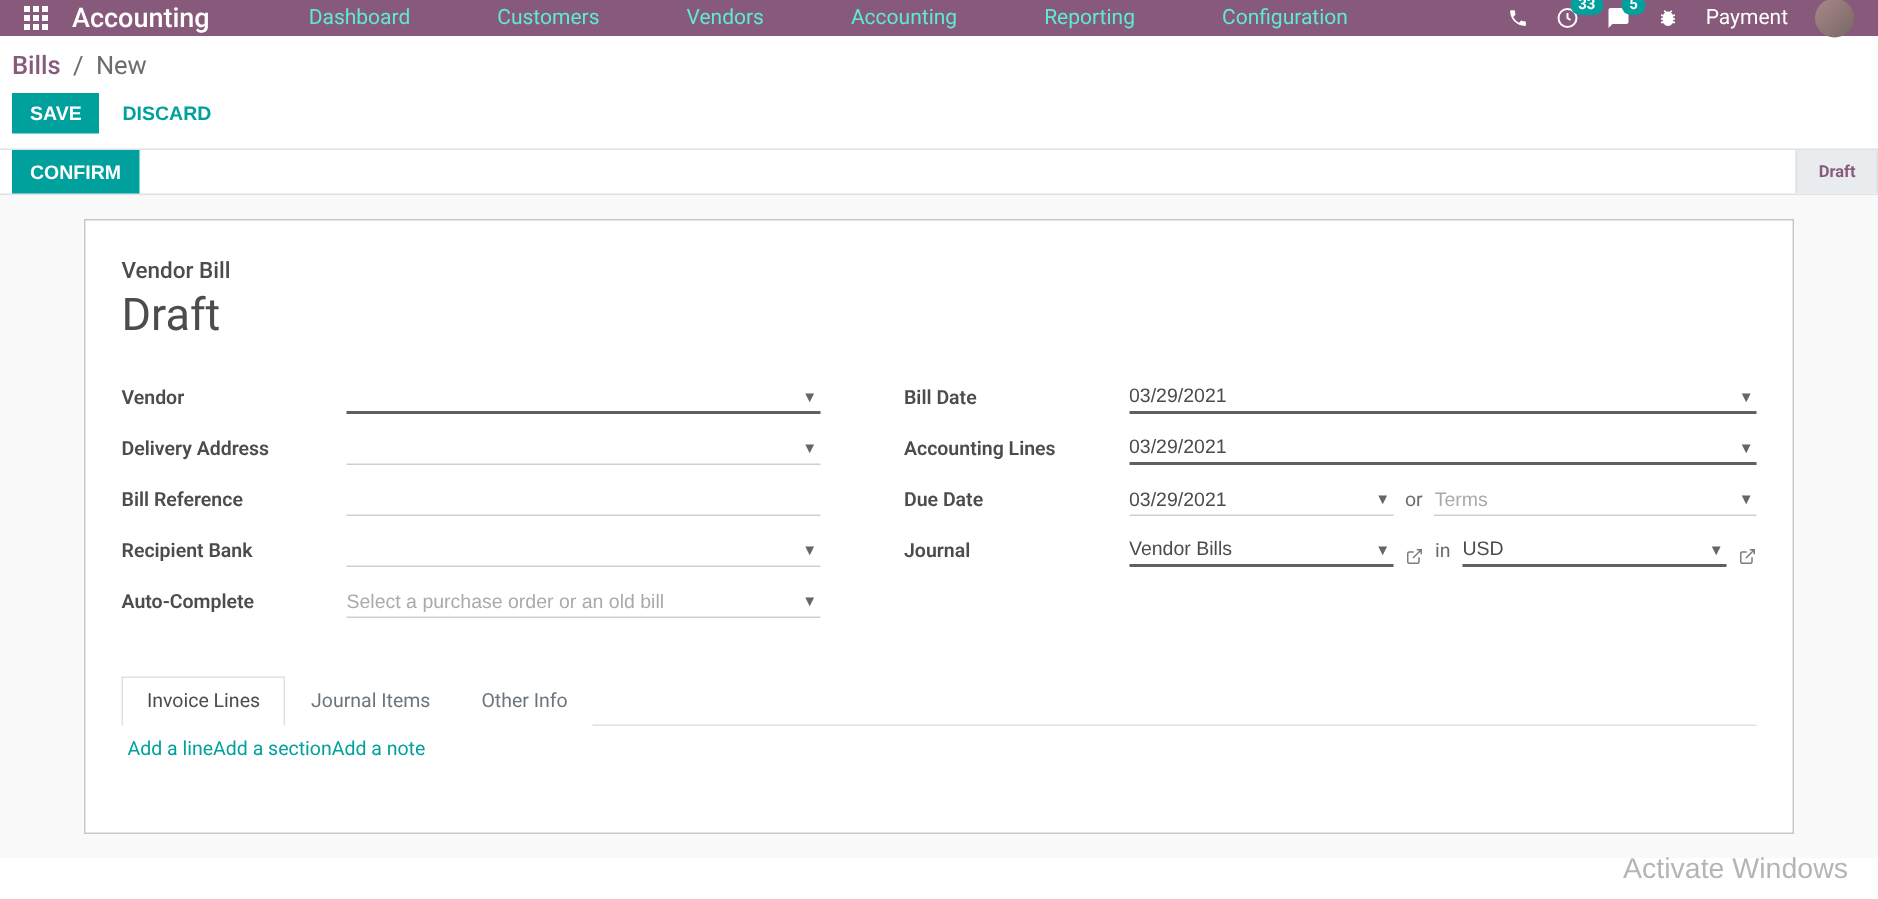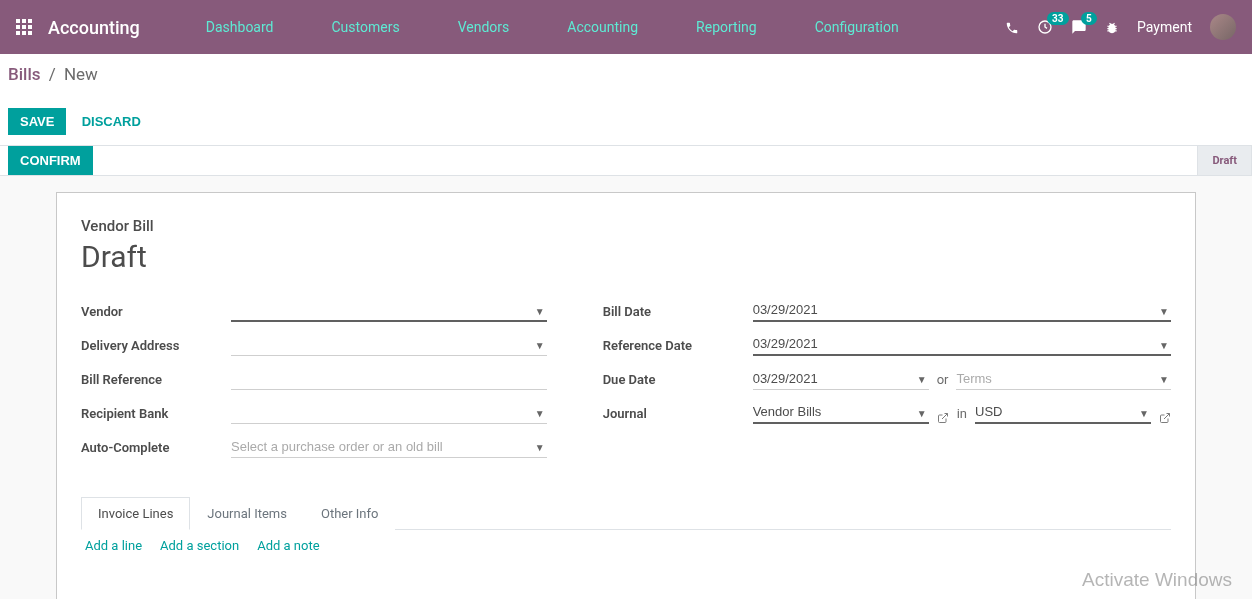--- a/index.html
+++ b/index.html
@@ -1,35 +1,35 @@
 <!DOCTYPE html>
 <html><head>
 <meta charset="utf-8">
 <style>
   * { box-sizing: border-box; margin: 0; padding: 0; }
   body { font-family: -apple-system, BlinkMacSystemFont, "Segoe UI", Roboto, "Helvetica Neue", sans-serif; font-size: 13px; color: #4c4c4c; background: #fff; }
   
-  .topbar { background: #875a7b; height: 54px; display: flex; align-items: center; padding: 0 16px; color: #fff; }
+  .topbar { background: #875a7b; height: 24px; display: flex; align-items: center; padding: 0 16px; color: #fff; }
   .apps-icon { display: grid; grid-template-columns: repeat(3, 4px); grid-template-rows: repeat(3, 4px); gap: 2px; margin-right: 16px; cursor: pointer; }
   .apps-icon span { background: #fff; width: 4px; height: 4px; }
   .brand { font-size: 18px; font-weight: 500; margin-right: 32px; }
   .navmenu { display: flex; gap: 24px; }
   .navmenu a { color: #5eead4; text-decoration: none; font-size: 14px; margin-left: 34px; }
   .topright { margin-left: auto; display: flex; align-items: center; gap: 18px; }
   .icon-btn { position: relative; color: #fff; cursor: pointer; }
   .badge { position: absolute; top: -7px; left: 10px; background: #00a09d; color: #fff; font-size: 10px; font-weight: bold; padding: 1px 5px; border-radius: 8px; text-align: right; }
   .username { font-size: 14px; }
   .avatar { width: 26px; height: 26px; border-radius: 50%; background: linear-gradient(135deg,#a88,#766); }
   
   .breadcrumb-row { padding: 10px 16px 8px 8px; display: flex; align-items: center; }
   .breadcrumb { font-size: 17px; color: #6c6c6c; }
   .breadcrumb a { color: #875a7b; font-weight: 500; text-decoration: none; }
   .breadcrumb .sep { color: #6c6c6c; margin: 0 4px; }
   
-  .action-row { padding: 0 8px 10px 8px; border-bottom: 1px solid #dee2e6; margin-top: 16px; }
+  .action-row { padding: 0 8px 10px 8px; border-bottom: 1px solid #dee2e6; }
   .btn-primary { background: #00a09d; color: #fff; border: none; padding: 6px 12px; font-weight: 600; font-size: 13px; cursor: pointer; text-transform: uppercase; }
   .btn-link { background: none; border: none; color: #00a09d; font-weight: 600; font-size: 13px; padding: 6px 12px; cursor: pointer; text-transform: uppercase; }
   
   .status-row { display: flex; align-items: stretch; border-bottom: 1px solid #dee2e6; background: #fff; height: 30px; }
   .btn-confirm { background: #00a09d; color: #fff; border: none; padding: 0 12px; font-weight: 600; font-size: 13px; cursor: pointer; margin: 0 0 0 8px; text-transform: uppercase; }
   .status-badge { margin-left: auto; background: #e9ecef; color: #875a7b; font-weight: 700; font-size: 11px; padding: 0 14px; display: flex; align-items: center; border-left: 1px solid #dee2e6; border-right: 1px solid #dee2e6; }
   
   .sheet-wrapper { padding: 16px 8px; background: #f9f9f9; display: flex; justify-content: center; }
   .sheet { background: #fff; border: 1px solid #c8c8c8; width: 100%; max-width: 1140px; padding: 24px 24px 40px 24px; }
   .sheet-title-small { font-size: 15px; font-weight: 500; color: #4c4c4c; }
@@ -52,21 +52,21 @@
   .tab { padding: 8px 16px; border: 1px solid transparent; border-bottom: none; cursor: pointer; color: #6c757d; position: relative; top: 1px; background: #fff; }
   .tab.active { border-color: #dee2e6; color: #4c4c4c; background: #fff; border-bottom: 1px solid #fff; }
   
   .grid-header { display: flex; padding: 8px 4px; font-weight: 600; color: #4c4c4c; border-bottom: 1px solid #dee2e6; gap: 8px; align-items: center; }
   .gh { flex: 1; white-space: nowrap; overflow: hidden; text-overflow: ellipsis; }
   .gh-small { flex: 0 0 70px; }
   .gh-med { flex: 0 0 90px; }
   .gh-right { text-align: right; }
   .kebab { flex: 0 0 16px; text-align: center; cursor: pointer; color: #888; }
   
-  .grid-actions { display: flex; gap: 18px; padding: 8px 4px; }
+  .grid-actions { display: flex; gap: 0; padding: 8px 4px; }
   .grid-action { color: #00a09d; cursor: pointer; }
   
   .activate-win { position: fixed; bottom: 8px; right: 20px; font-size: 19px; color: rgba(120,120,120,0.55); font-family: "Segoe UI", sans-serif; pointer-events: none; }
   
   svg { display: inline-block; vertical-align: middle; }
 </style>
 </head>
 <body>
 
 <div class="topbar">
@@ -181,21 +181,21 @@
 
       <div class="form-col">
         <div class="form-row">
           <div class="form-label">Bill Date</div>
           <div class="form-input-wrap">
             <input class="form-input bold-underline" value="03/29/2021" style="">
             <span class="caret">▼</span>
           </div>
         </div>
         <div class="form-row">
-          <div class="form-label">Reference Date</div>
+          <div class="form-label">Accounting Lines</div>
           <div class="form-input-wrap">
             <input class="form-input bold-underline" value="03/29/2021" style="">
             <span class="caret">▼</span>
           </div>
         </div>
         <div class="form-row">
           <div class="form-label">Due Date</div>
           <div class="form-input-wrap" style="flex:0 0 140px;">
             <input class="form-input" value="03/29/2021" style="">
             <span class="caret">▼</span>

